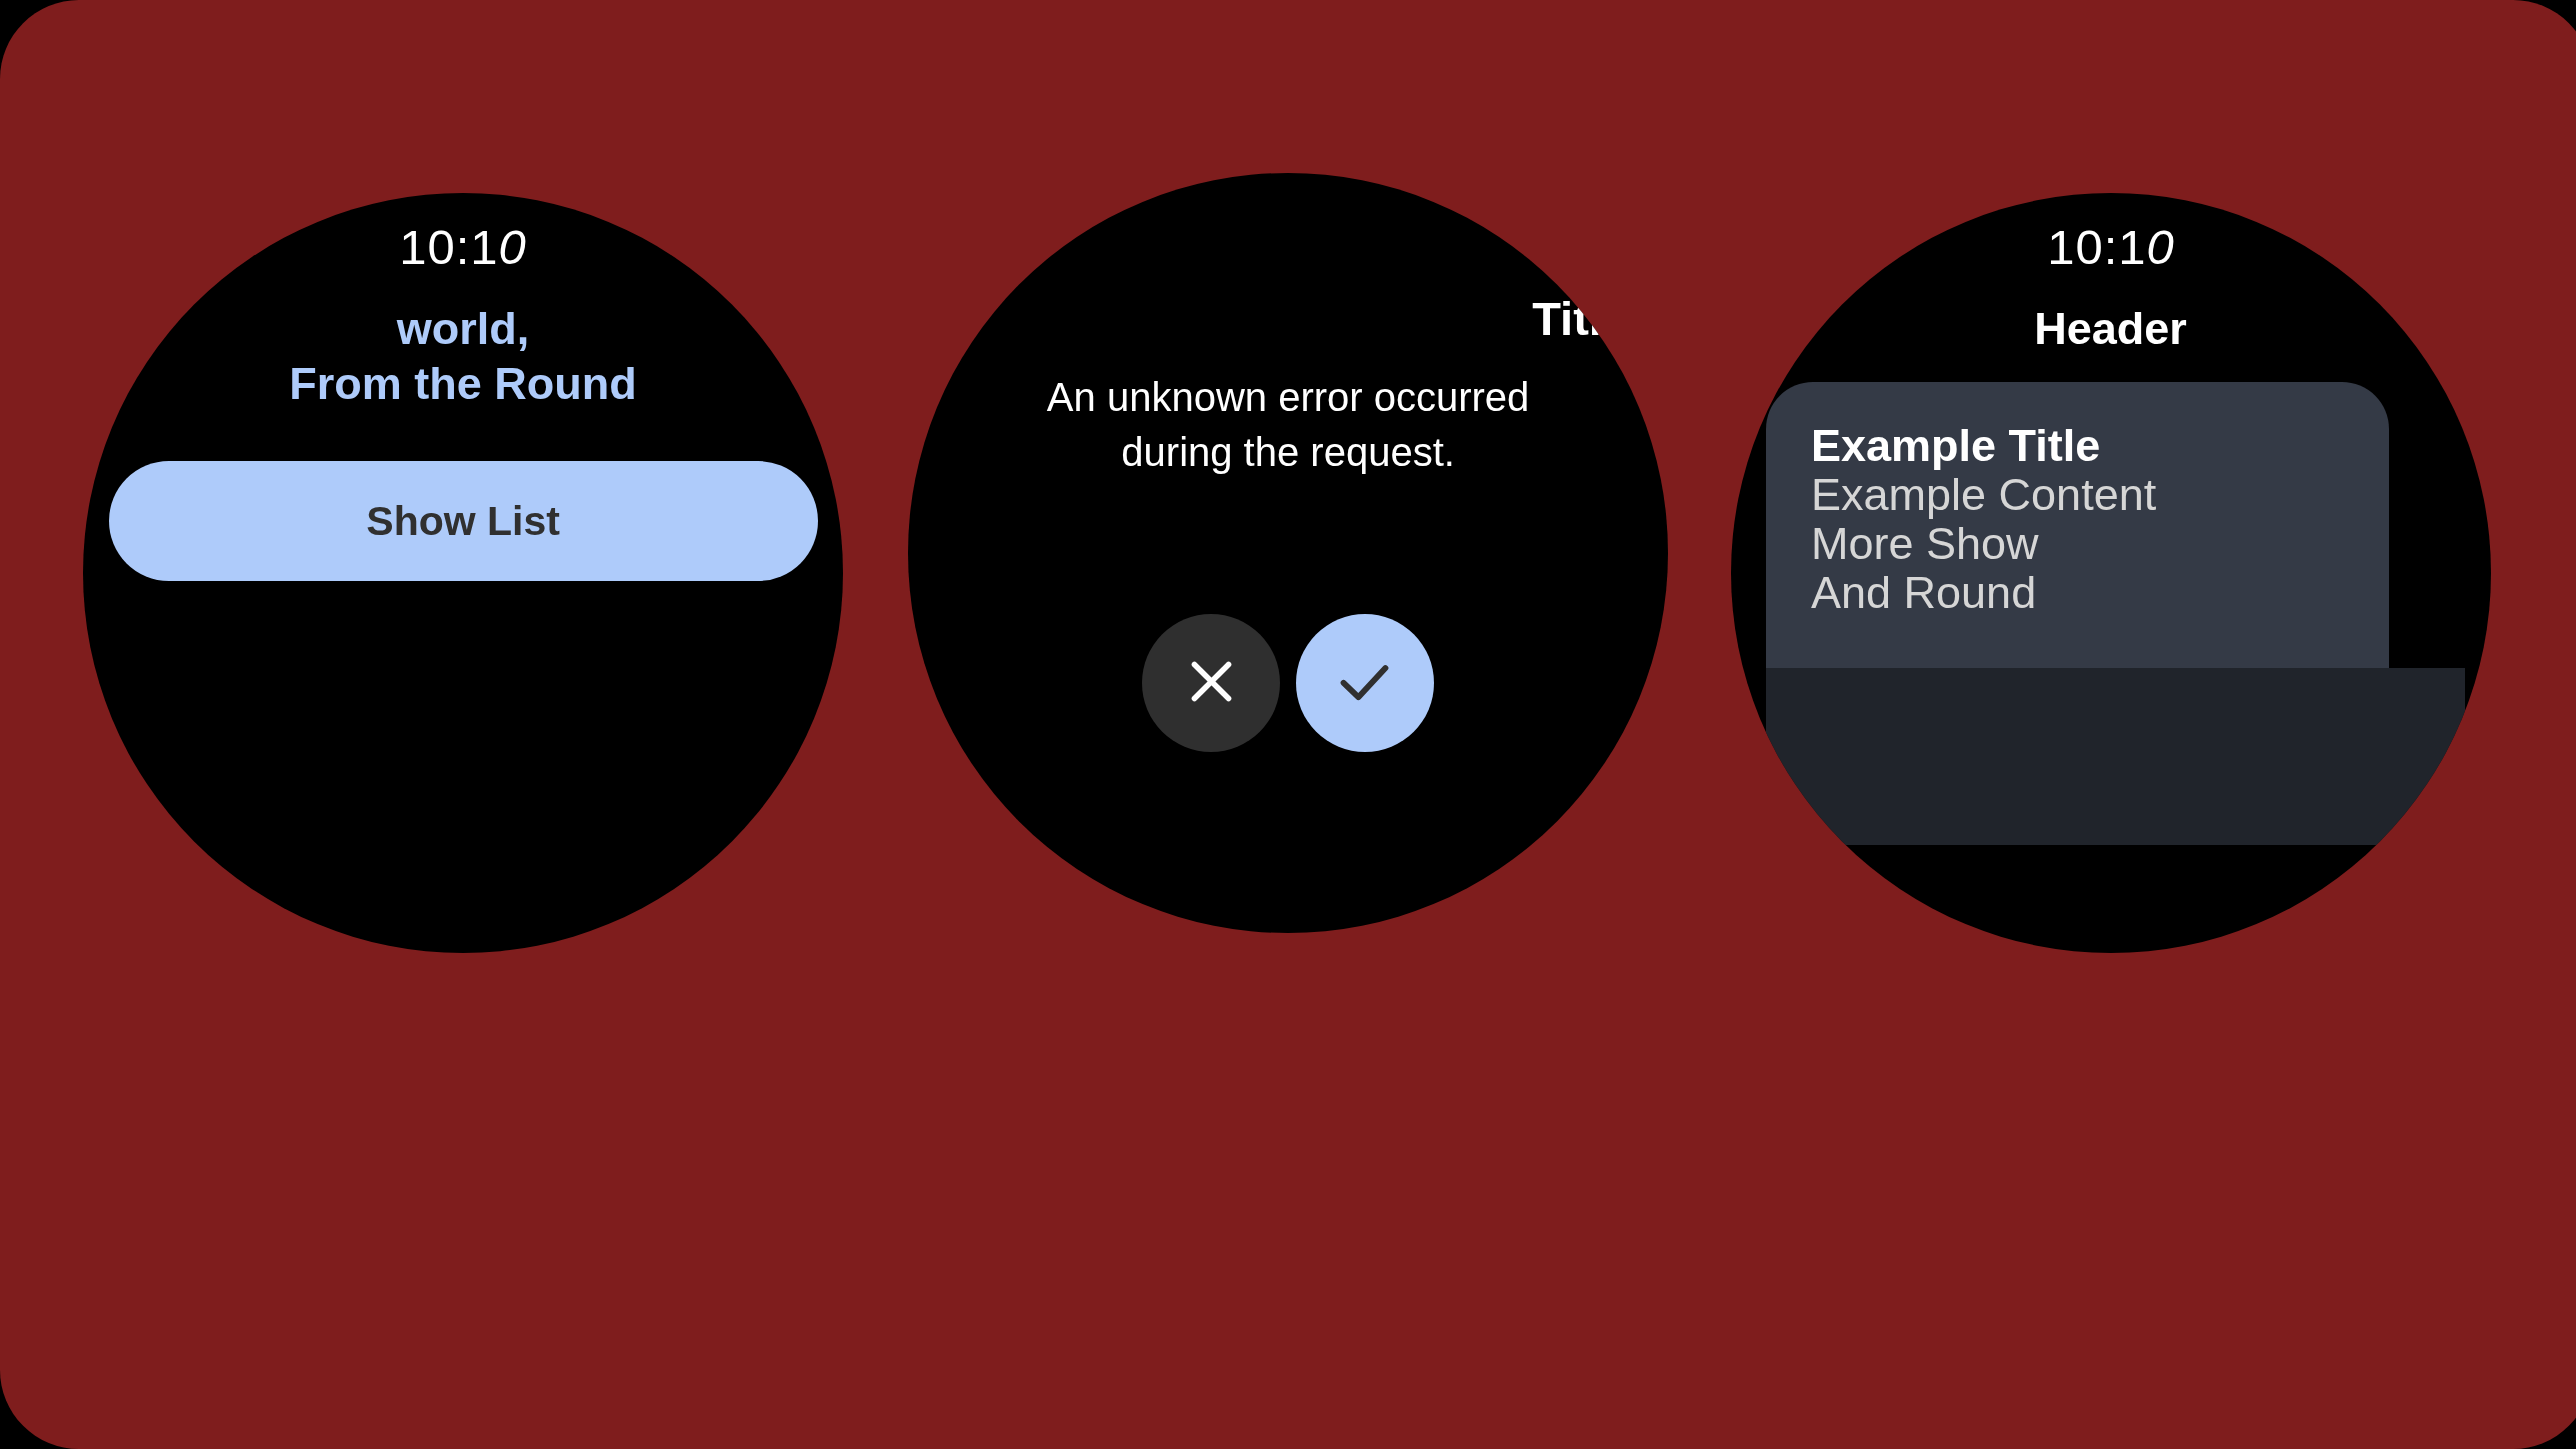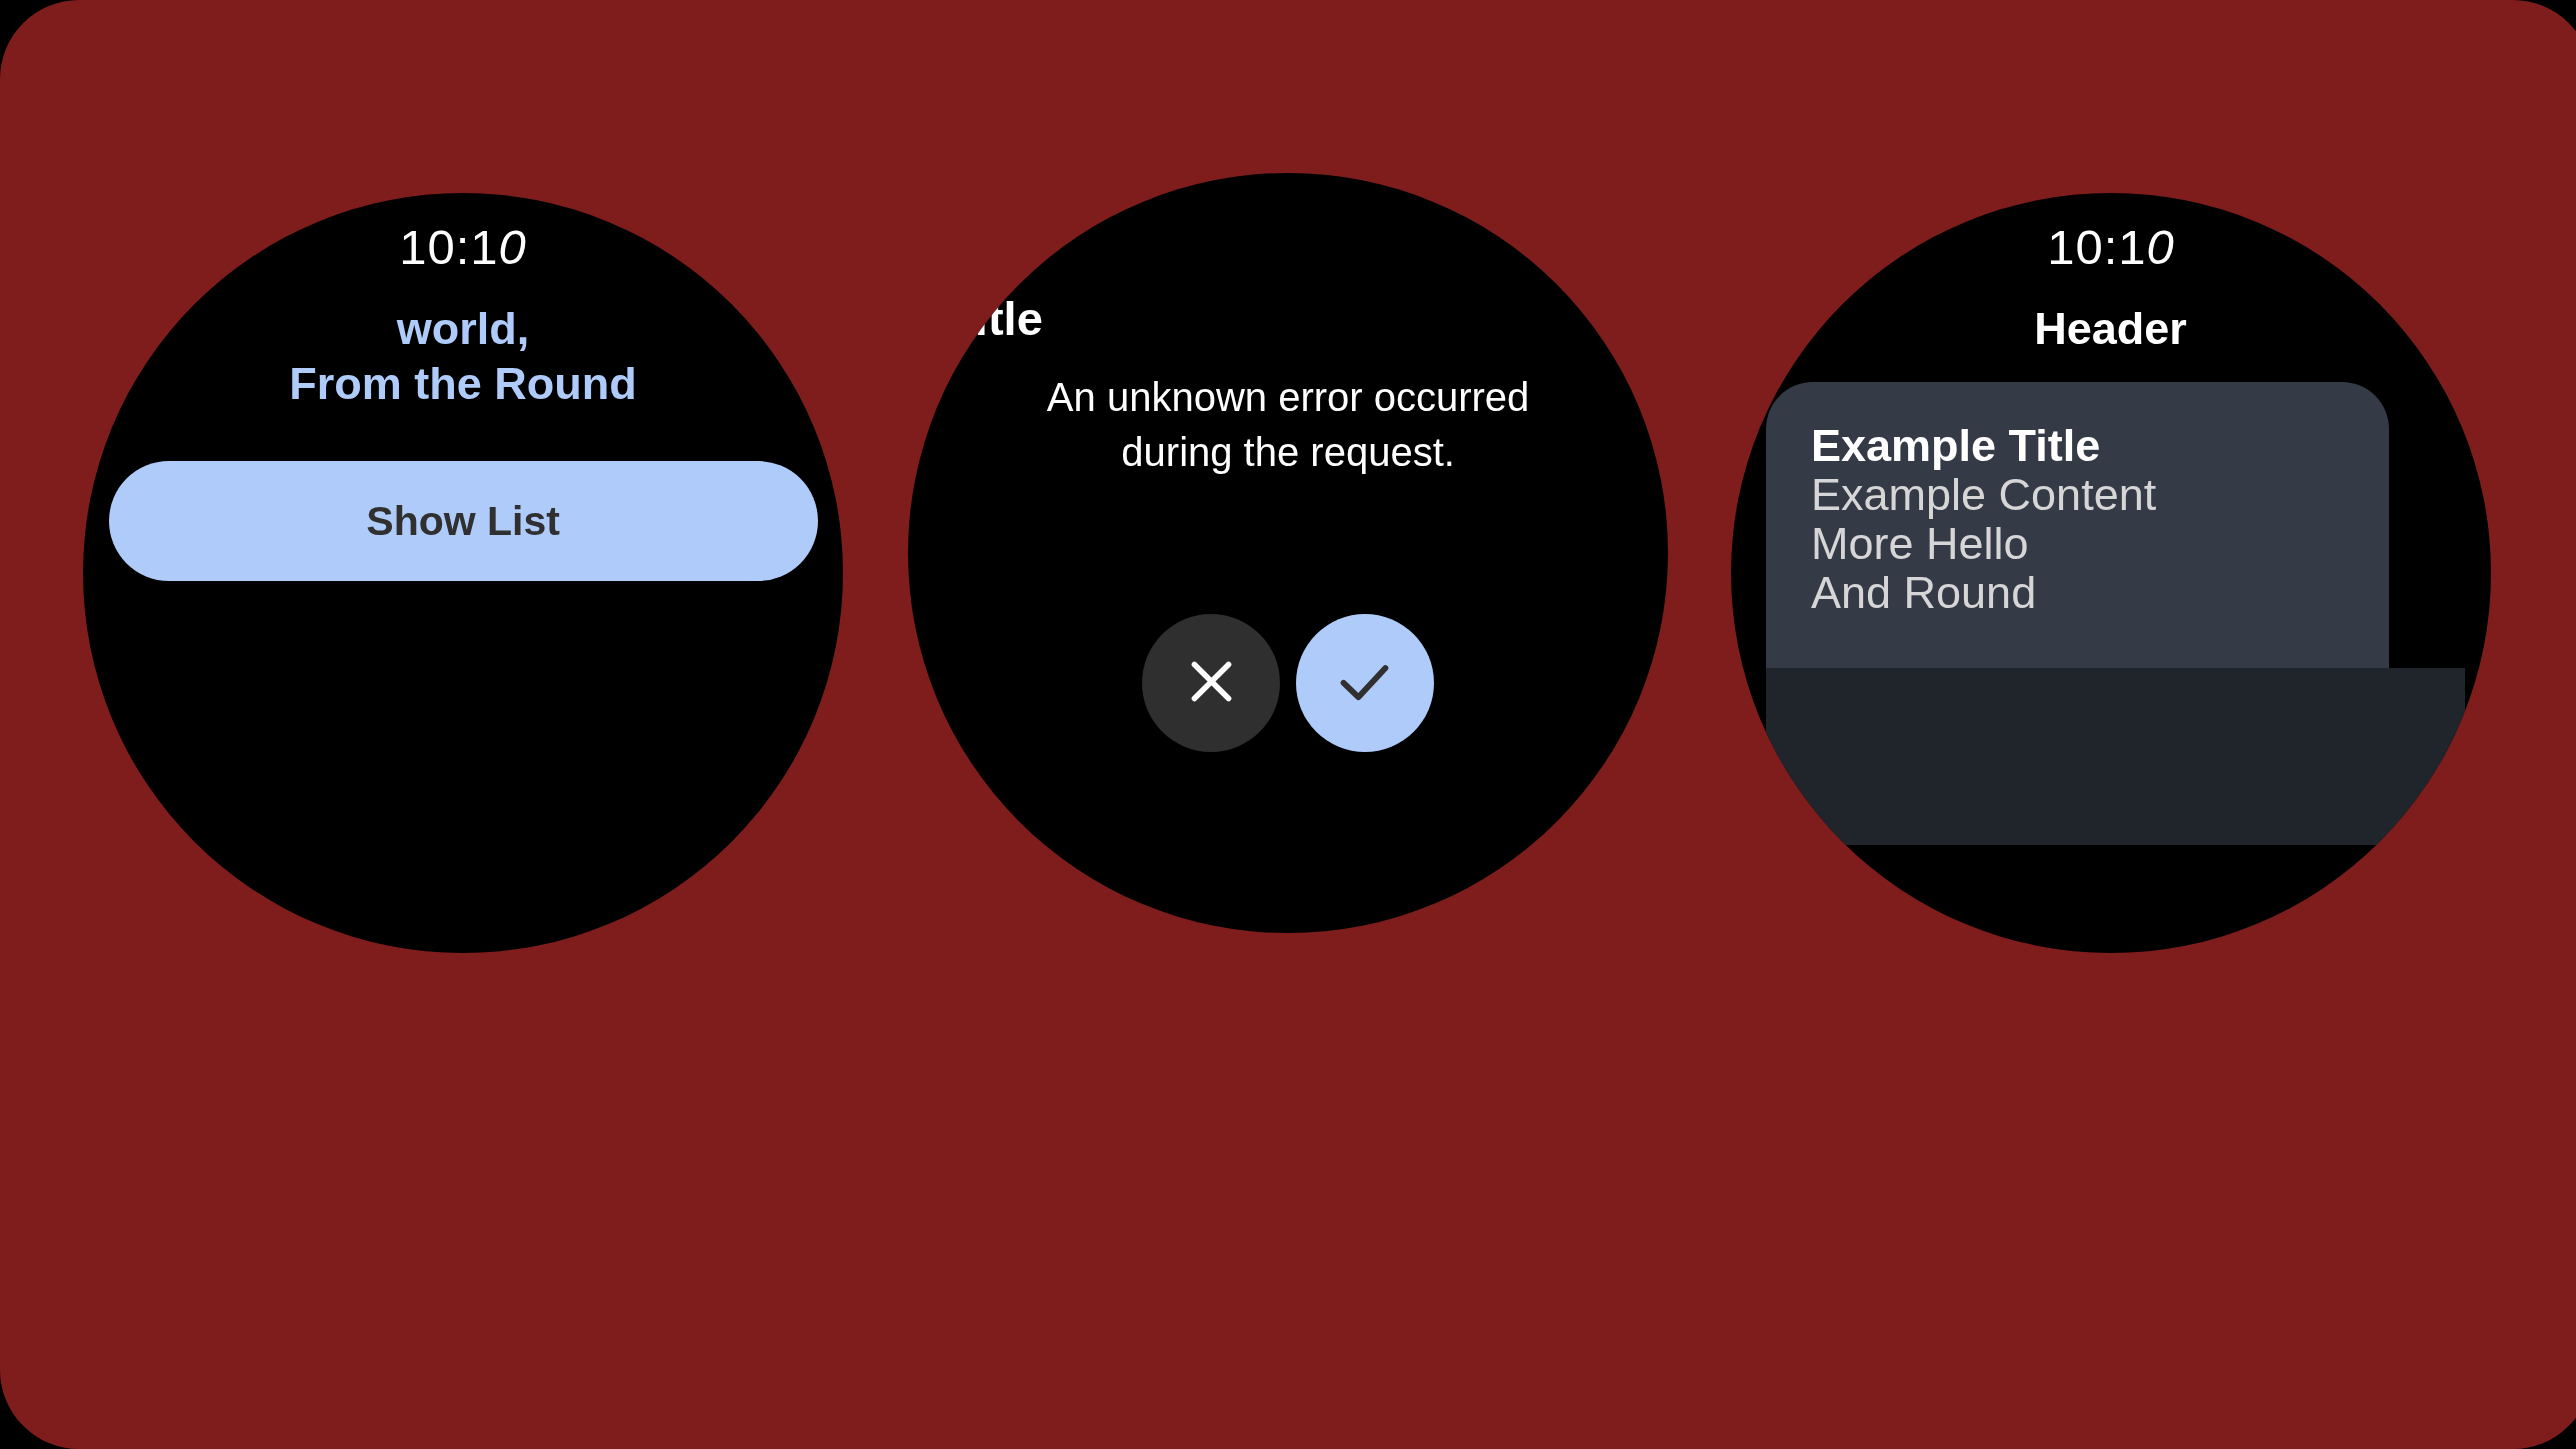--- a/index.html
+++ b/index.html
@@ -104,21 +104,21 @@
   }
 
   
   #watch-dialog { left: 908px; top: 173px; }
 
   .dialog-title {
     position: absolute;
     left: 39px;
     top: 118px;
     width: 681px;
-    text-align: left;
+    text-align: right;
     color: #ffffff;
     font-size: 47px;
     font-weight: bold;
   }
   .dialog-message {
     position: absolute;
     left: 25.6px;
     top: 197px;
     width: 709px;
     text-align: center;
@@ -274,21 +274,21 @@
       <div class="status-time" id="card-time"><span>10:1</span><span class="t-last">0</span></div>
 
       <div class="card-header">Header</div>
 
       <div class="card-gap"></div>
       <div class="card-tail"></div>
 
       <div class="info-card">
         <div class="card-line is-title">Example Title</div>
         <div class="card-line">Example Content</div>
-        <div class="card-line">More Hello</div>
+        <div class="card-line">More Show</div>
         <div class="card-line">And Round</div>
       </div>
 
     </div>
 
   </div>
 
 </div>
 
 

